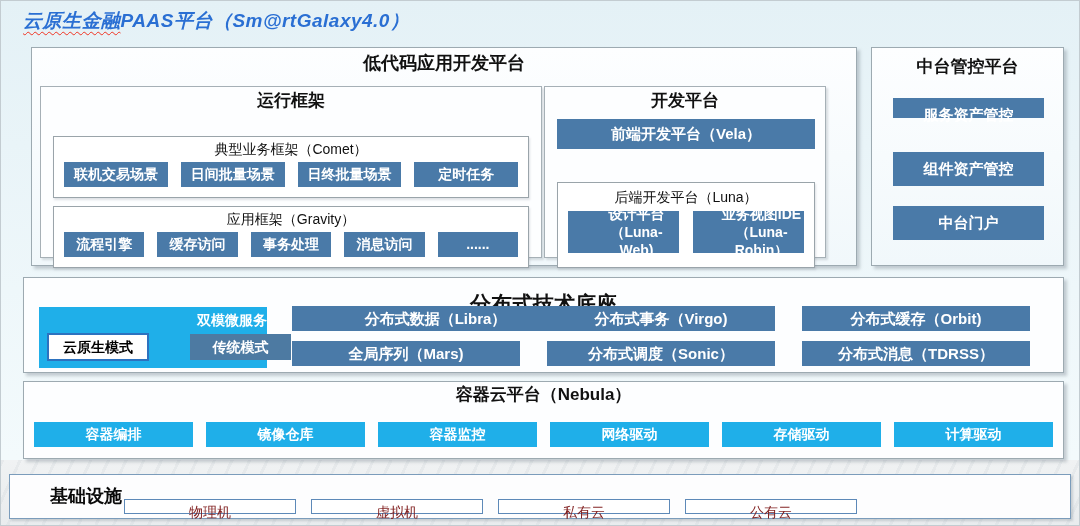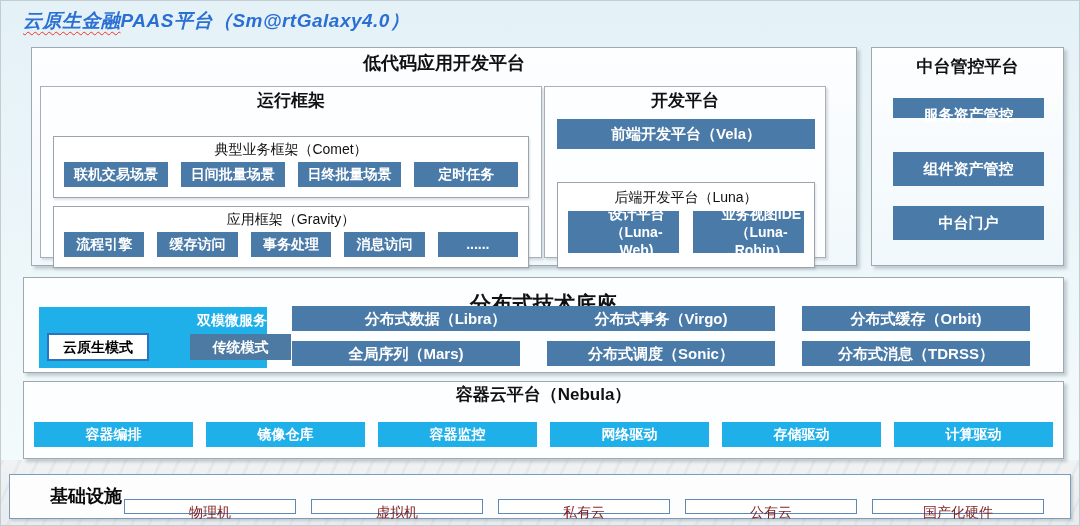--- a/index.html
+++ b/index.html
@@ -203,15 +203,14 @@
       <div class="chip cyan">计算驱动</div>
     </div>
   </div>
 
   <div class="infra-bar">
     <div class="infra-label">基础设施</div>
     <div class="infra-node" style="left:114px;">物理机</div>
     <div class="infra-node" style="left:301px;">虚拟机</div>
     <div class="infra-node" style="left:488px;">私有云</div>
     <div class="infra-node" style="left:675px;">公有云</div>
-    <div class="infra-node" style="left:862px;">国产化硬件</div>
   </div>
 </div>
 
 </body></html>

